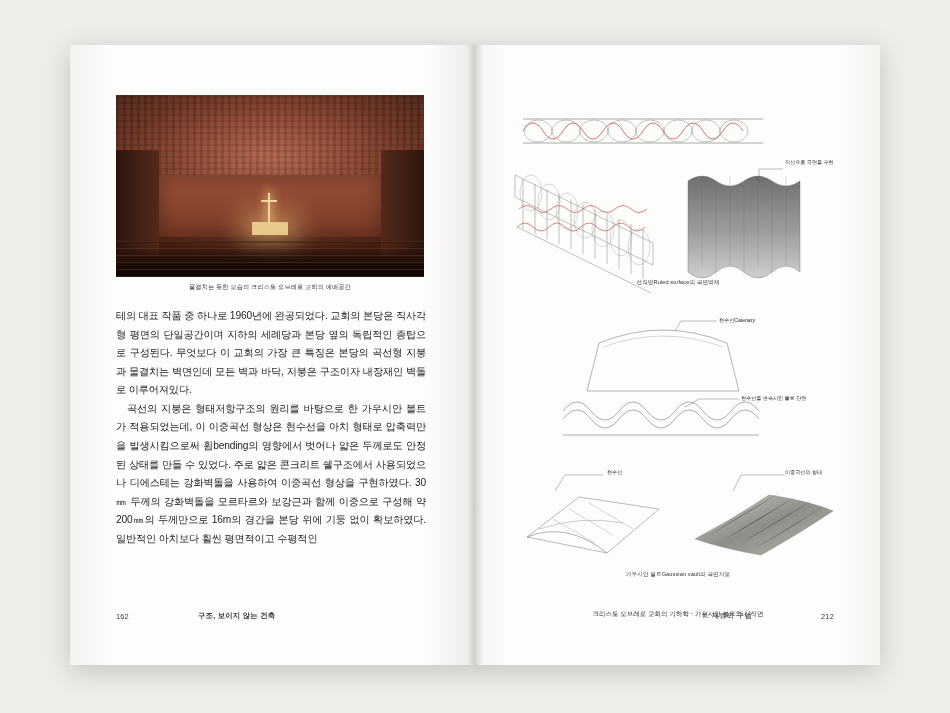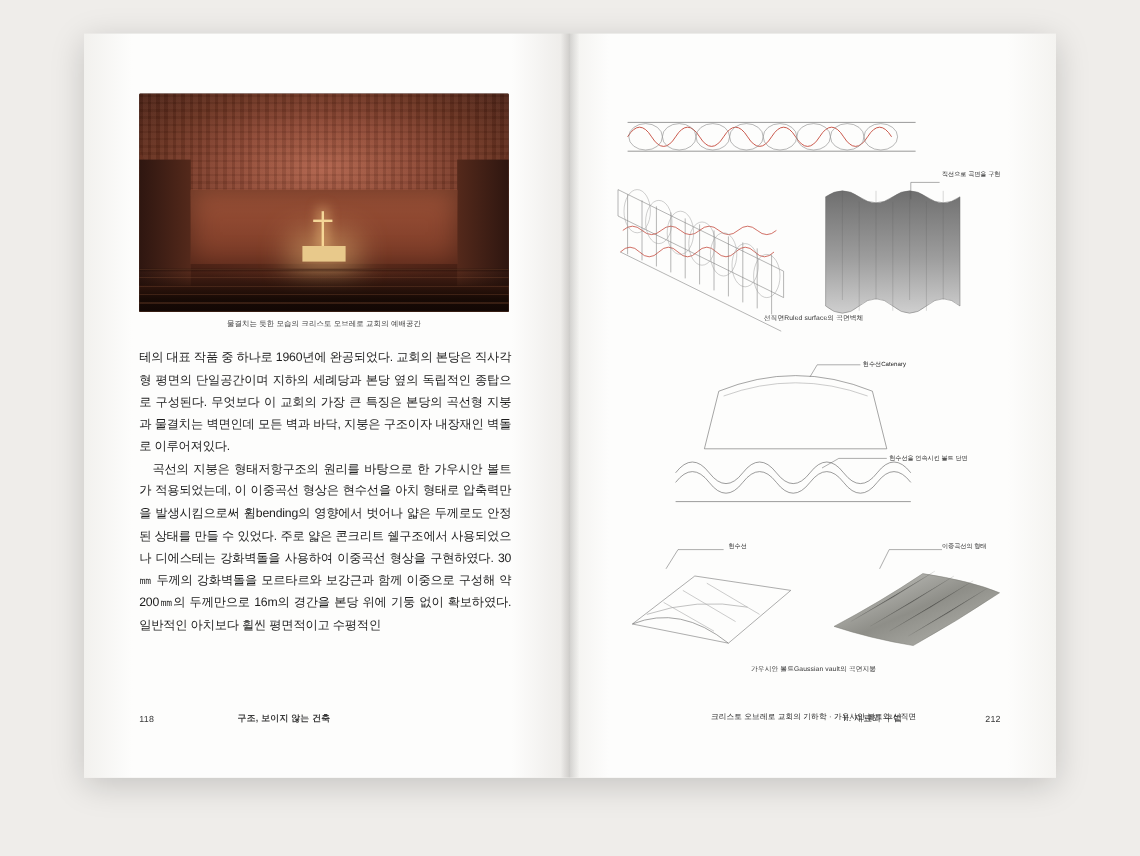--- a/index.html
+++ b/index.html
@@ -6,21 +6,21 @@
   body{
     width:950px;height:713px;
     background:#efedea;
     font-family:"Liberation Sans", sans-serif;
     overflow:hidden;
   }
   .stage{position:relative;width:950px;height:713px;}
 
   
   .book{
-    position:absolute;left:70px;top:28px;
+    position:absolute;left:70px;top:45px;
     width:810px;height:620px;
     display:flex;
     box-shadow:0 6px 26px rgba(0,0,0,.18);
   }
   .page{
     position:relative;
     width:405px;height:620px;
     background:#fdfdfc;
     overflow:hidden;
   }
@@ -153,21 +153,21 @@
         <div class="pewlines"></div>
       </div>
 
       <div class="caption">물결치는 듯한 모습의 크리스토 오브레로 교회의 예배공간</div>
 
       <div class="body-text">
         <p>테의 대표 작품 중 하나로 1960년에 완공되었다. 교회의 본당은 직사각형 평면의 단일공간이며 지하의 세례당과 본당 옆의 독립적인 종탑으로 구성된다. 무엇보다 이 교회의 가장 큰 특징은 본당의 곡선형 지붕과 물결치는 벽면인데 모든 벽과 바닥, 지붕은 구조이자 내장재인 벽돌로 이루어져있다.</p>
         <p class="indent">곡선의 지붕은 형태저항구조의 원리를 바탕으로 한 가우시안 볼트가 적용되었는데, 이 이중곡선 형상은 현수선을 아치 형태로 압축력만을 발생시킴으로써 휨bending의 영향에서 벗어나 얇은 두께로도 안정된 상태를 만들 수 있었다. 주로 얇은 콘크리트 쉘구조에서 사용되었으나 디에스테는 강화벽돌을 사용하여 이중곡선 형상을 구현하였다. 30㎜ 두께의 강화벽돌을 모르타르와 보강근과 함께 이중으로 구성해 약 200㎜의 두께만으로 16m의 경간을 본당 위에 기둥 없이 확보하였다. 일반적인 아치보다 휠씬 평면적이고 수평적인</p>
       </div>
 
-      <div class="folio num-left">118</div>
+      <div class="folio num-left">162</div>
       <div class="folio run-left">구조, 보이지 않는 건축</div>
     </div>
 
     <div class="page right">
 
       <div class="figwrap">
 
         <svg width="350" height="210" viewBox="0 0 350 210">
 
           <g stroke="#c0392b" fill="none" stroke-width="0.7">

